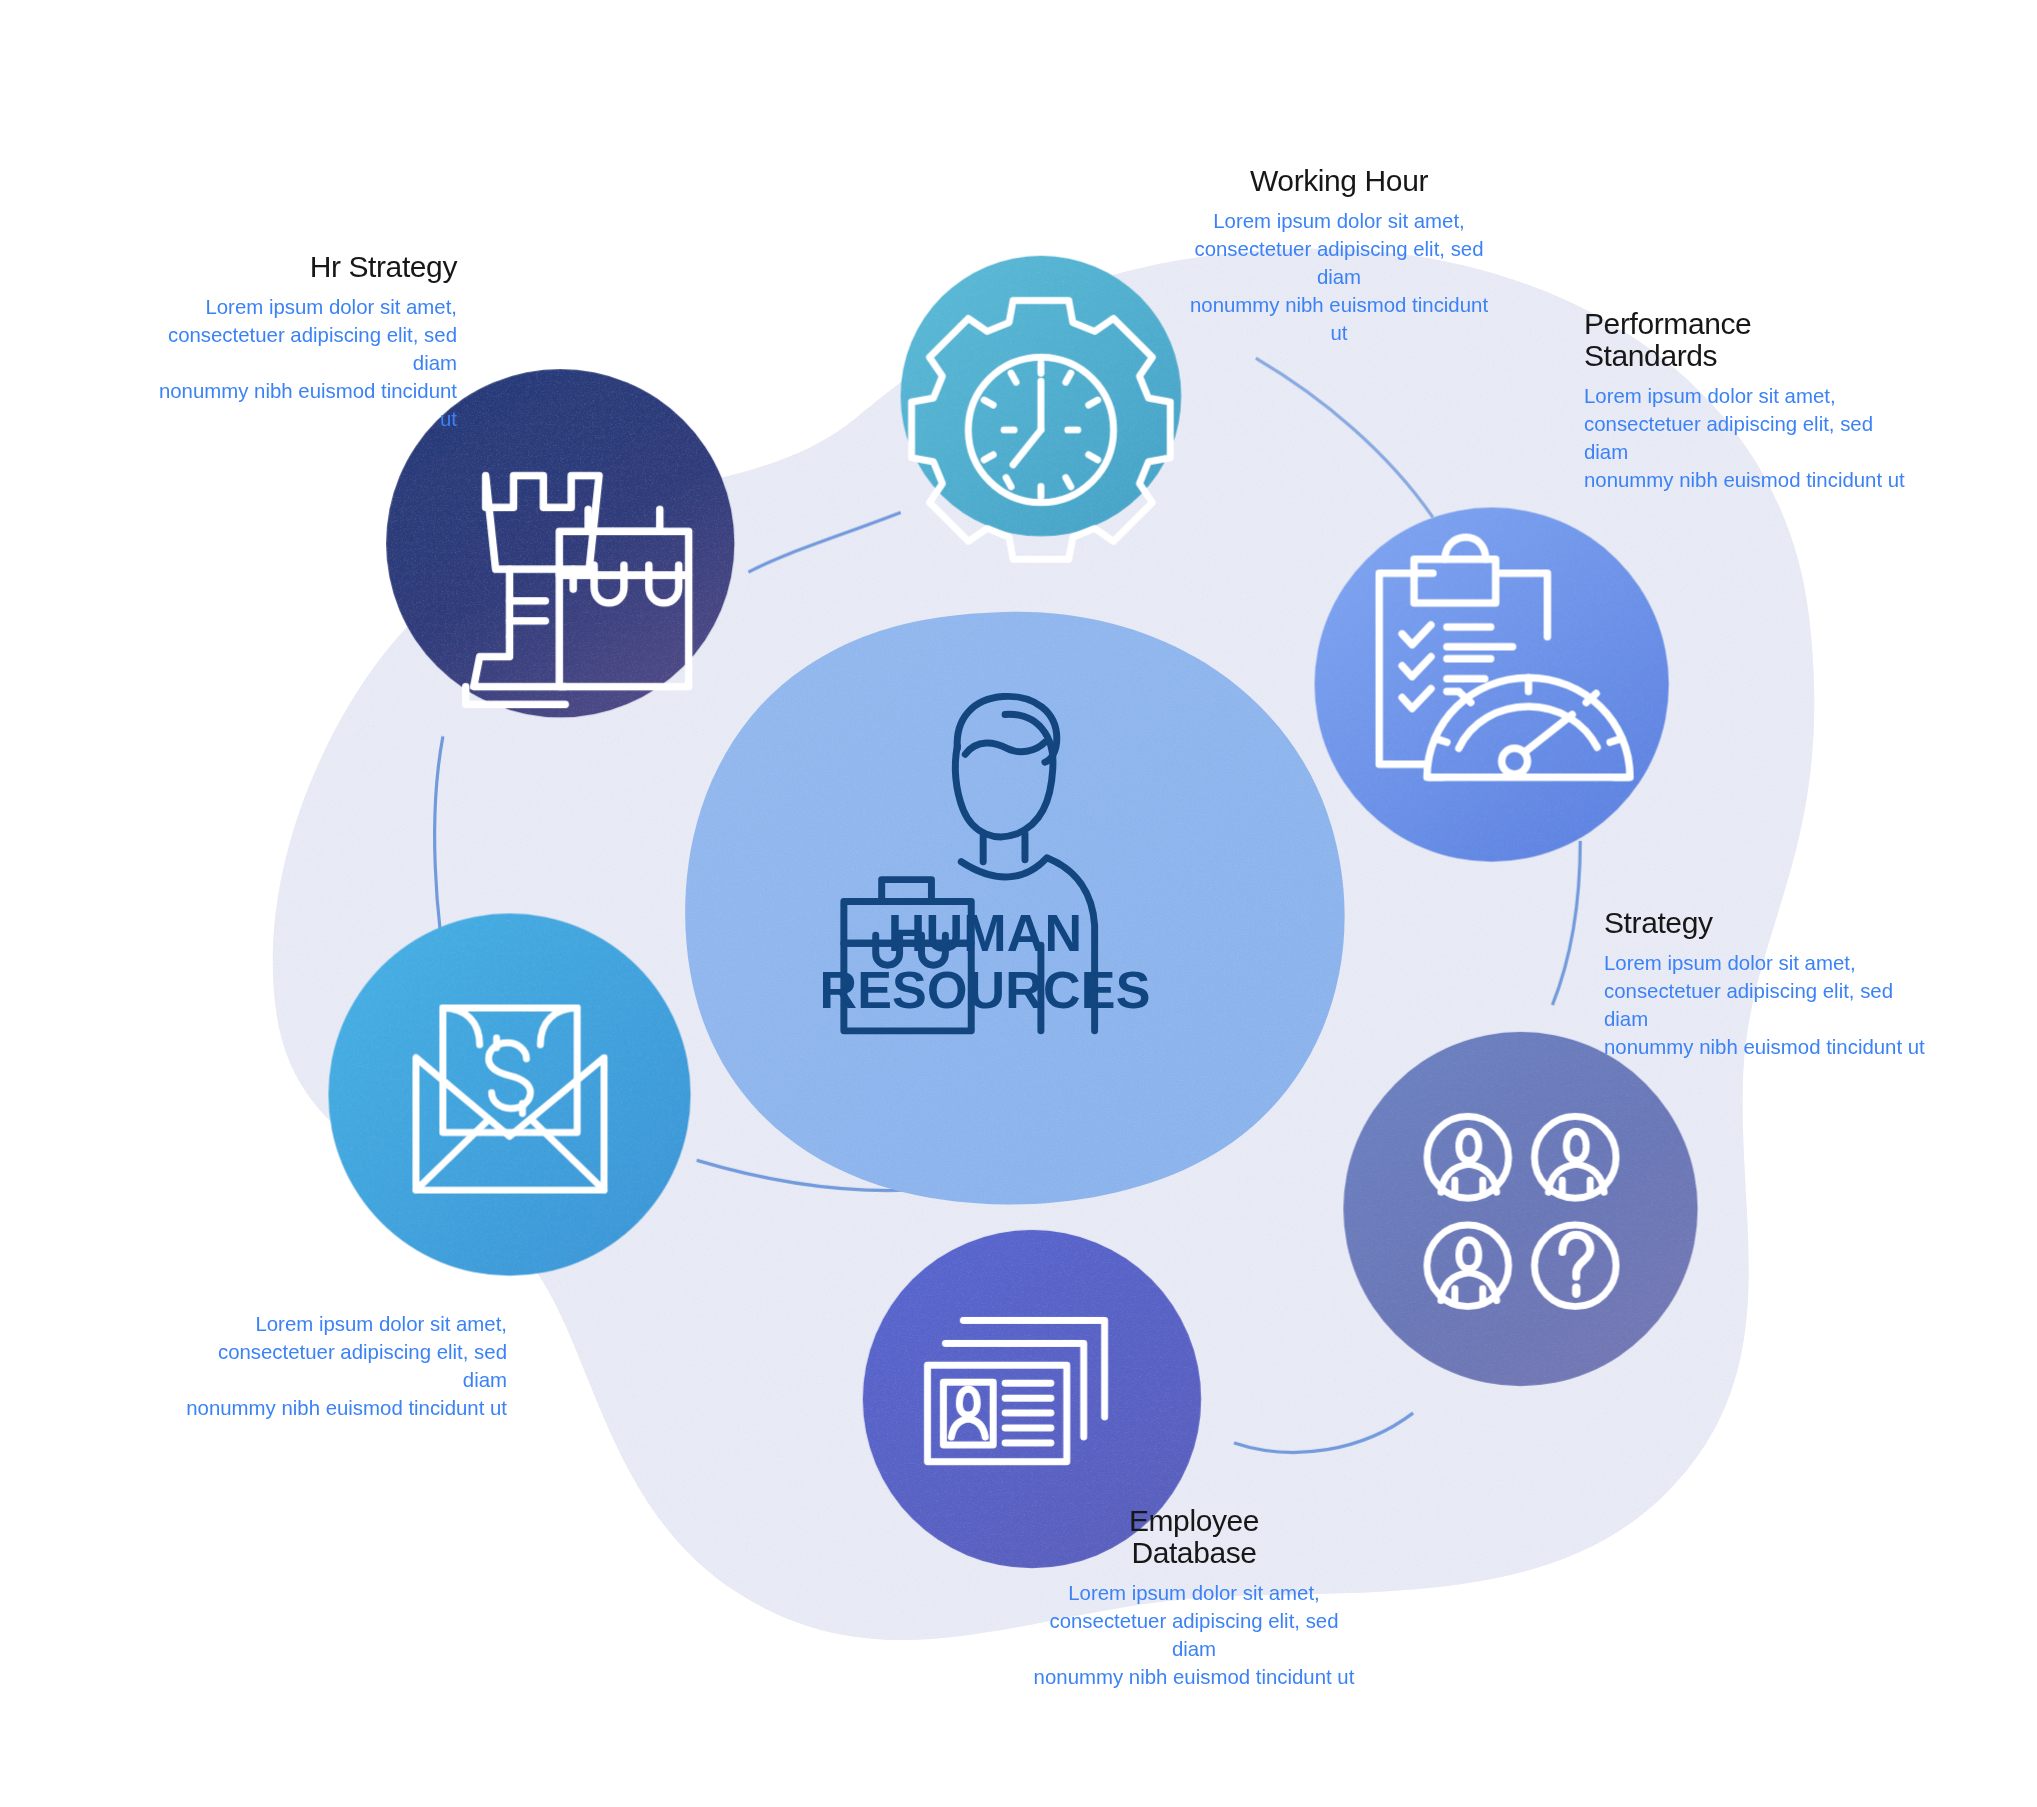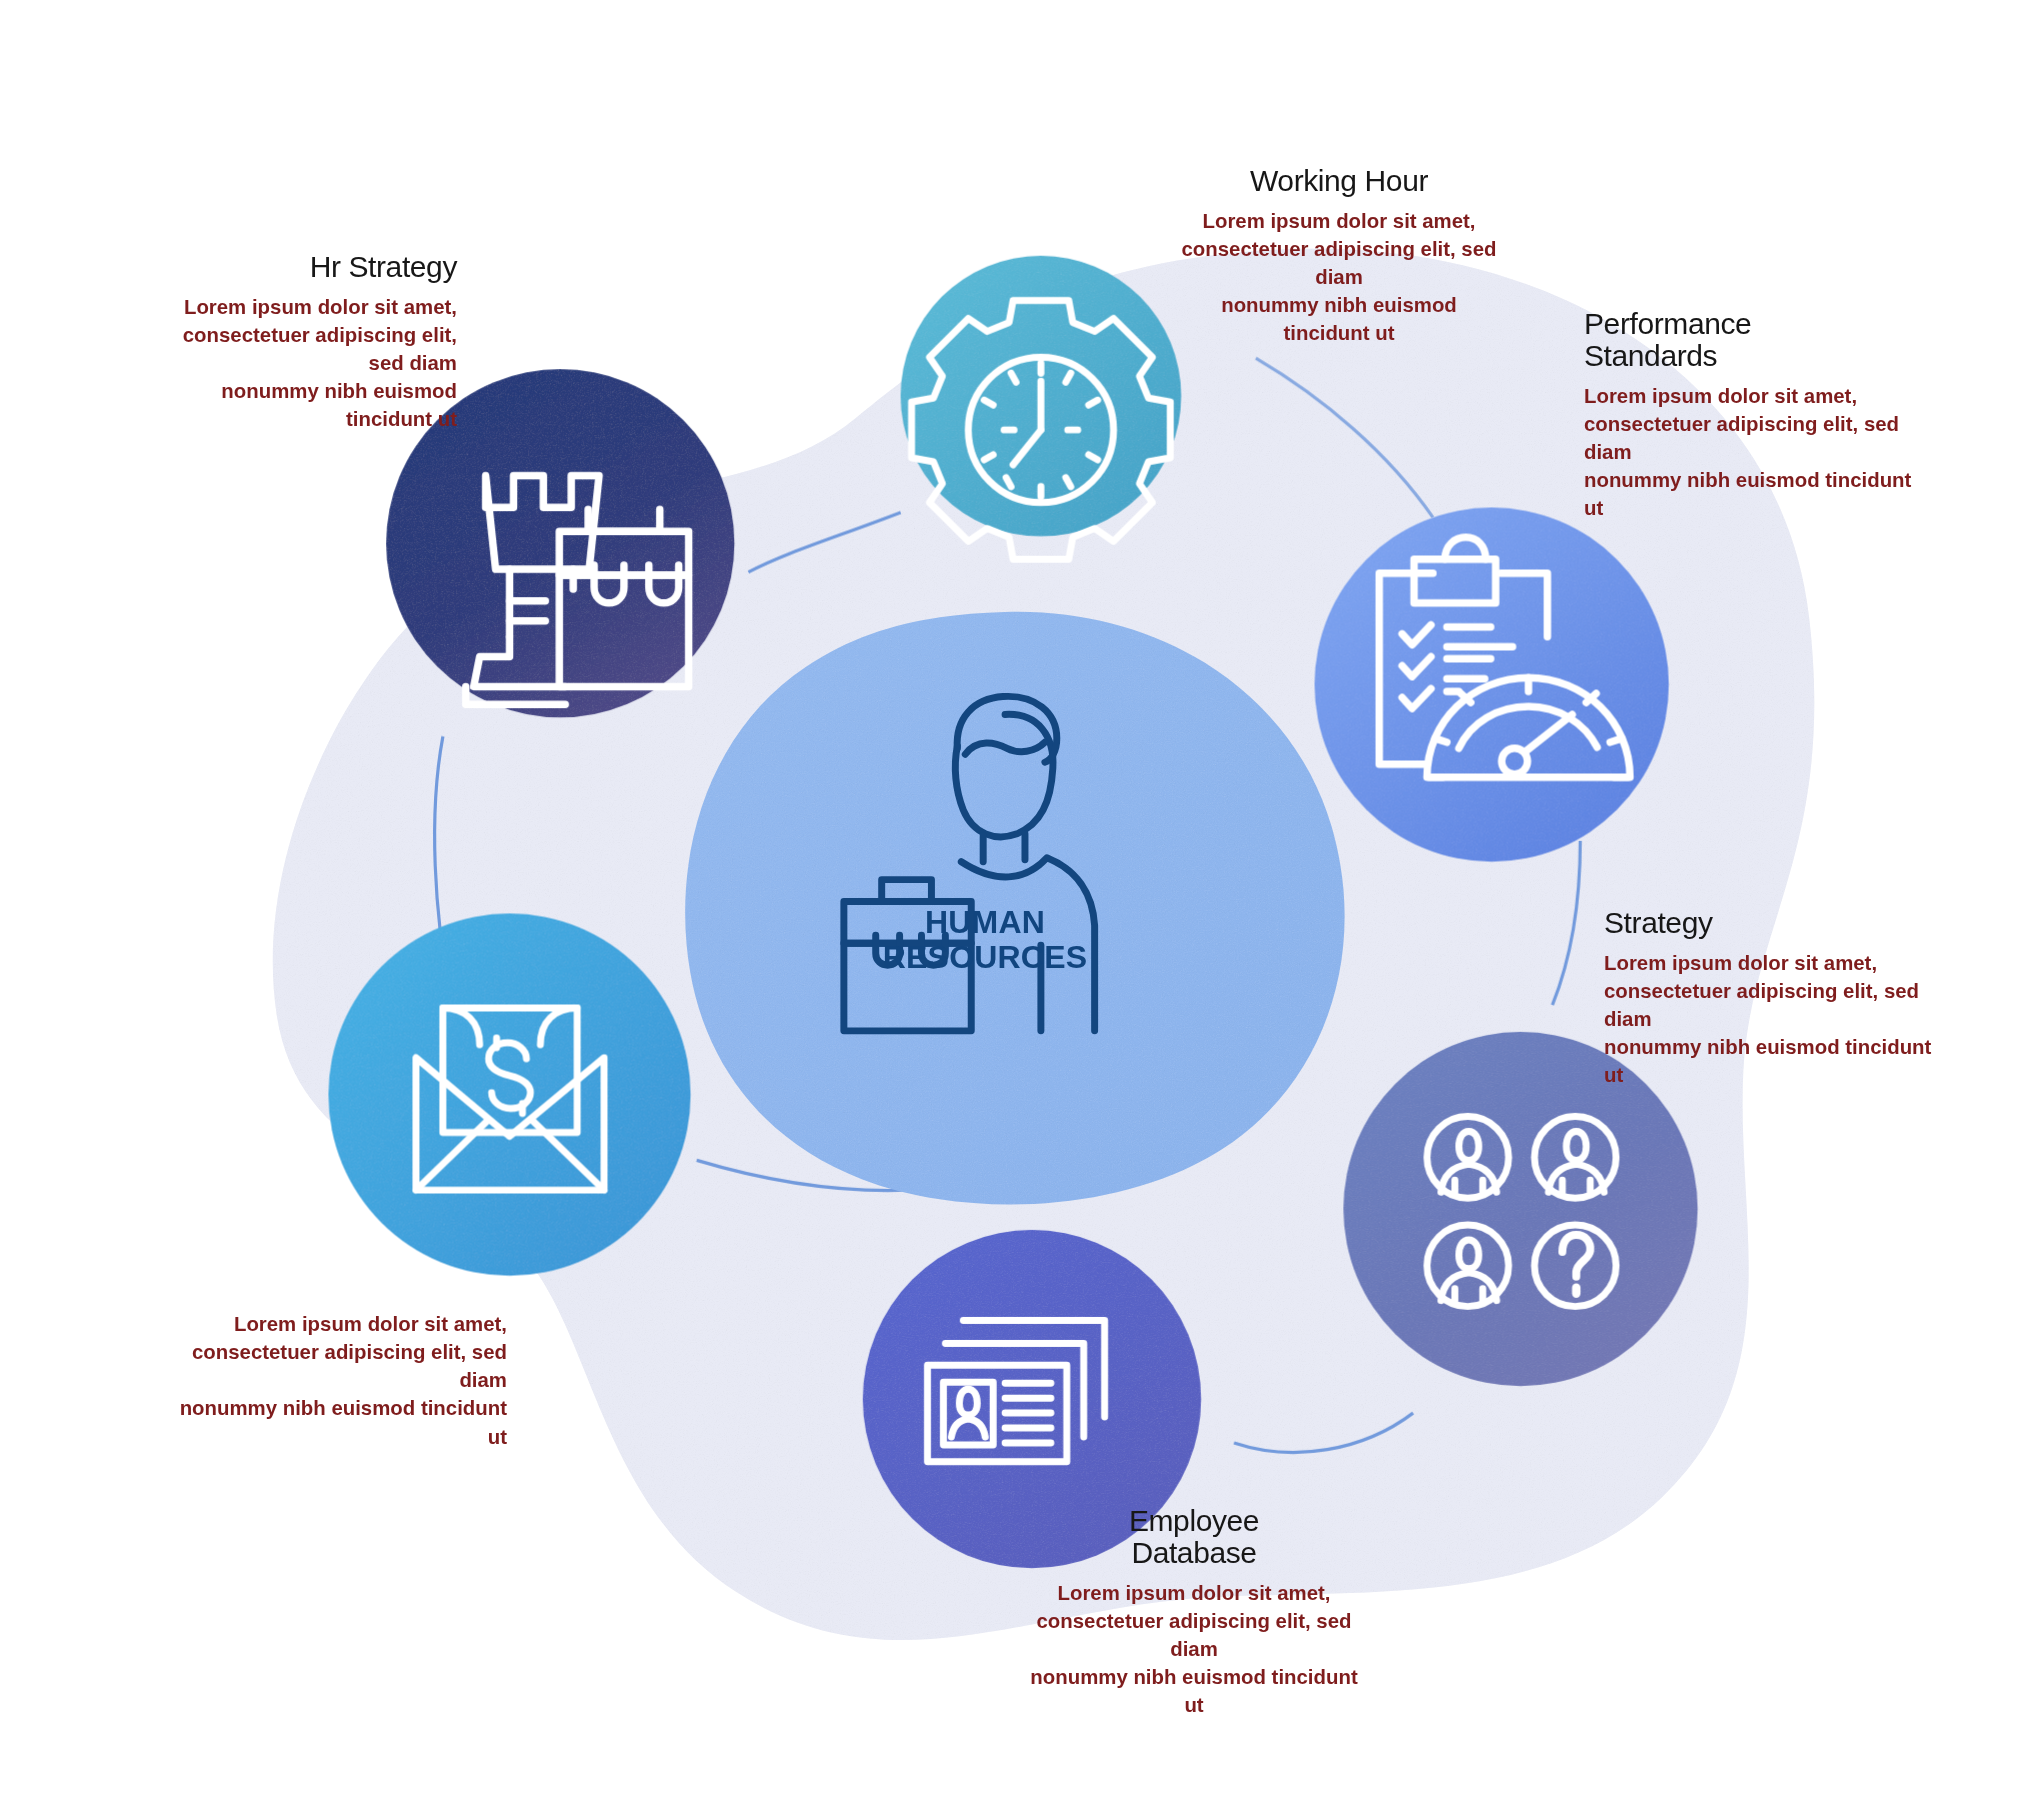--- a/index.html
+++ b/index.html
@@ -10,38 +10,38 @@
   }
   #stage{position:absolute;inset:0;width:2038px;height:1808px;}
   svg#art{position:absolute;left:0;top:0;width:2038px;height:1808px;}
 
   .label{position:absolute;color:#1b1b1b;}
   .label .ttl{
     font-size:30px;line-height:1.06;font-weight:400;letter-spacing:-0.4px;
     color:#171717;margin:0 0 10px 0;white-space:pre-line;
   }
   .label .desc{
-    font-size:20.4px;line-height:1.38;color:#7f1d1d;font-weight:700;margin:0;
+    font-size:20.4px;line-height:1.38;color:#3b82f6;font-weight:400;margin:0;
     white-space:pre-line;
   }
   .ta-right{text-align:right;}
   .ta-left{text-align:left;}
   .ta-center{text-align:center;}
 
   
   #lbl-hr-strategy{left:149px;top:251px;width:308px;}
   #lbl-working-hour{left:1180px;top:165px;width:318px;}
   #lbl-performance{left:1584px;top:308px;width:328px;}
   #lbl-vacancy{left:1604px;top:907px;width:328px;}
   #lbl-salary{left:169px;top:1310px;width:338px;}
   #lbl-employee-db{left:1030px;top:1493px;width:328px;margin-top:12px;}
 
   .center-title{
     position:absolute;left:736px;top:905px;width:498px;text-align:center;
-    color:#11457f;font-weight:700;font-size:32px;line-height:1.09;
+    color:#11457f;font-weight:700;font-size:52px;line-height:1.09;
     letter-spacing:0.2px;white-space:pre-line;
   }
 </style>
 </head>
 <body>
 
 <div id="stage">
 
   <svg id="art" viewBox="0 0 2048 1817" xmlns="http://www.w3.org/2000/svg">
     <defs>

